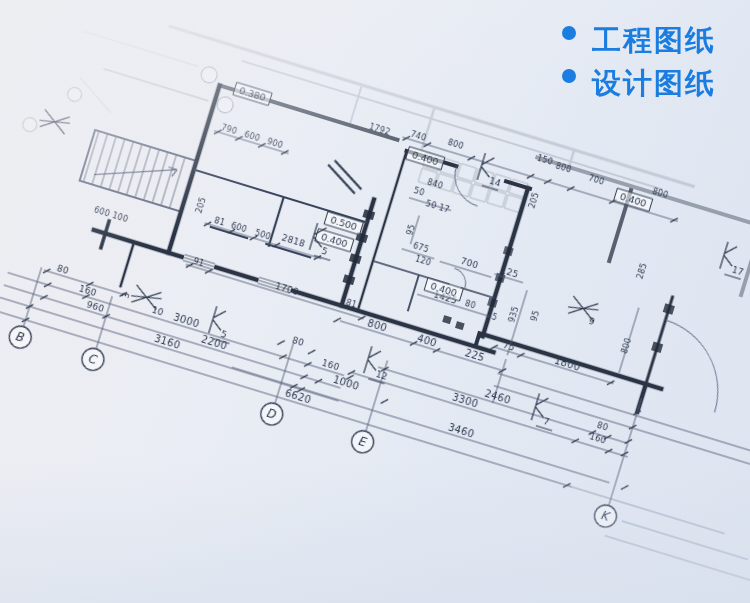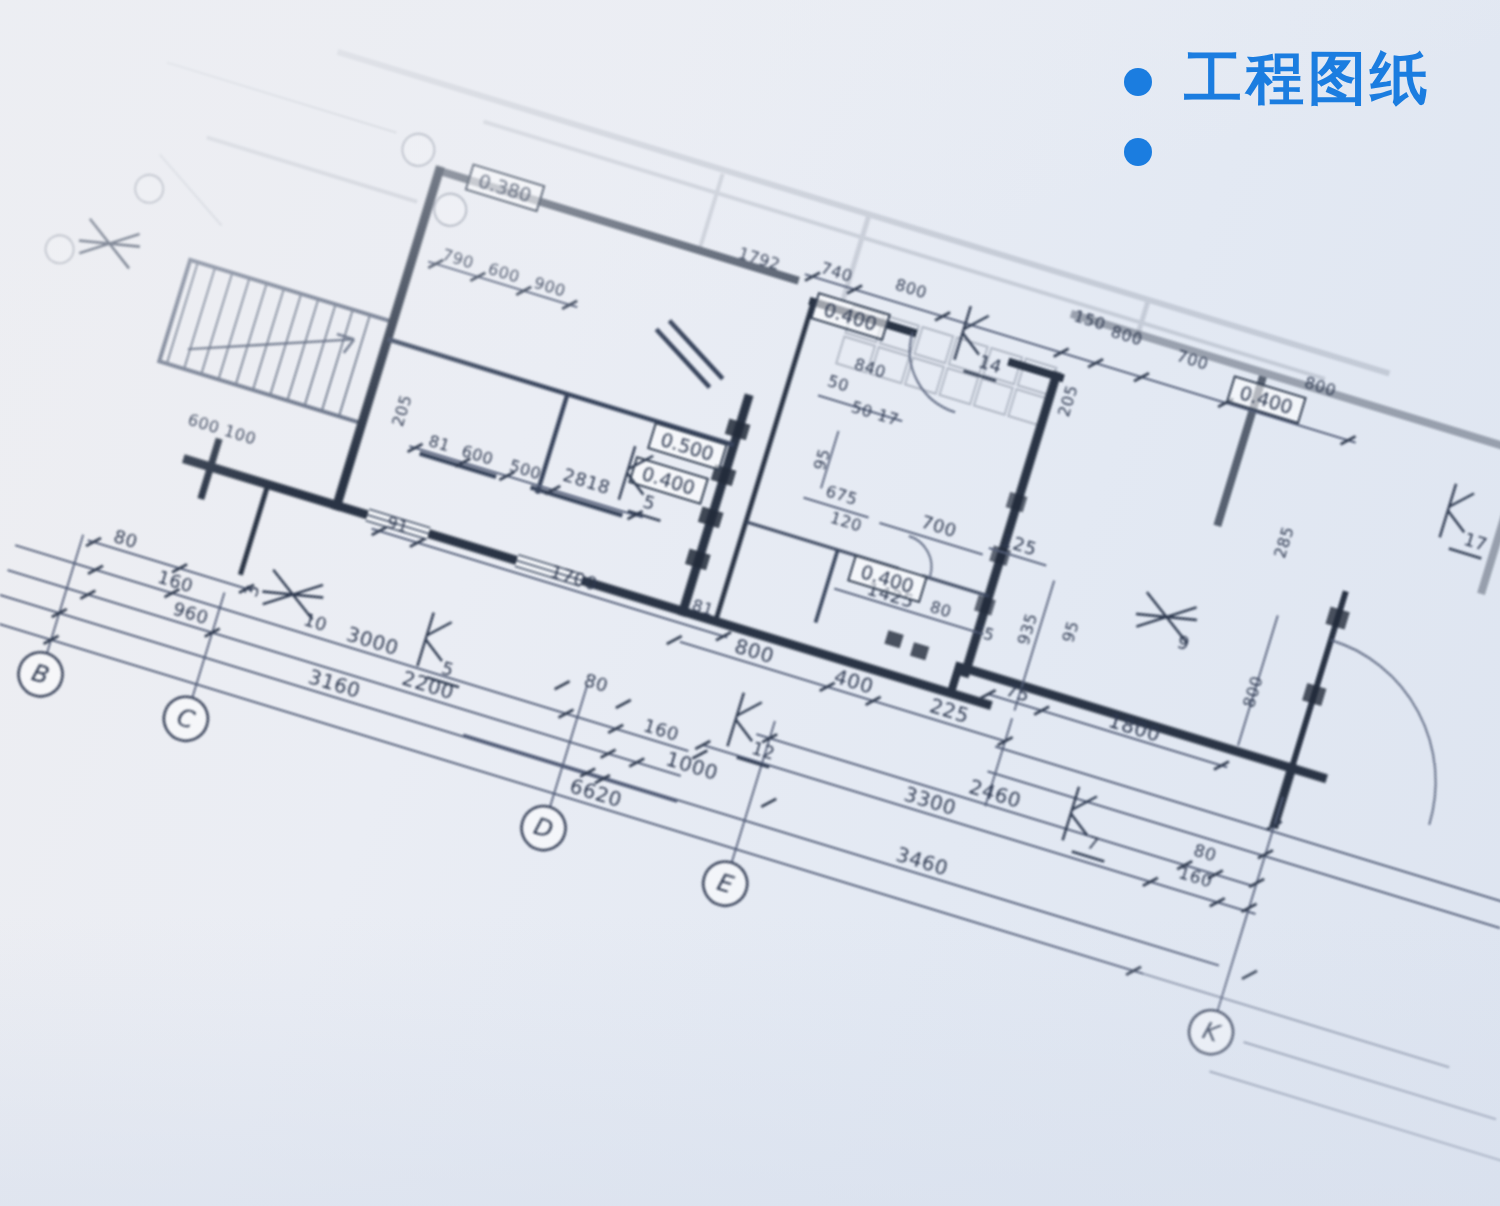--- a/index.html
+++ b/index.html
@@ -19,21 +19,21 @@
     position:absolute;inset:0;pointer-events:none;
     background:linear-gradient(160deg,rgba(236,238,243,0.95) 0%,rgba(236,238,243,0.55) 12%,rgba(236,238,243,0) 34%);
   }
   .fade-bottom{
     position:absolute;inset:0;pointer-events:none;
     background:linear-gradient(to bottom,rgba(222,228,239,0) 76%,rgba(214,222,236,0.55) 100%);
   }
   .promo{
     position:absolute;top:26px;right:34px;display:flex;flex-direction:column;gap:14px;z-index:5;
   }
-  .promo-item{display:flex;align-items:center;gap:16px;}
+  .promo-item{display:flex;align-items:flex-start;gap:16px;}
   .promo-dot{width:14px;height:14px;border-radius:50%;background:var(--accent);flex:0 0 auto;}
   .promo-label{
     font-size:29px;font-weight:600;letter-spacing:2px;color:var(--accent);
     font-family:"Liberation Sans",sans-serif;line-height:1;
   }
   text{font-family:"DejaVu Sans",sans-serif;fill:var(--ink);}
 </style>
 </head>
 <body>
 
@@ -335,15 +335,16 @@
   <div class="fade-top"></div>
   <div class="fade-bottom"></div>
 
   <div class="promo">
     <div class="promo-item">
       <span class="promo-dot"></span>
       <span class="promo-label">工程图纸</span>
     </div>
     <div class="promo-item">
       <span class="promo-dot"></span>
+      <span class="promo-label">设计图纸</span>
     </div>
   </div>
 </div>
 
 </body></html>

